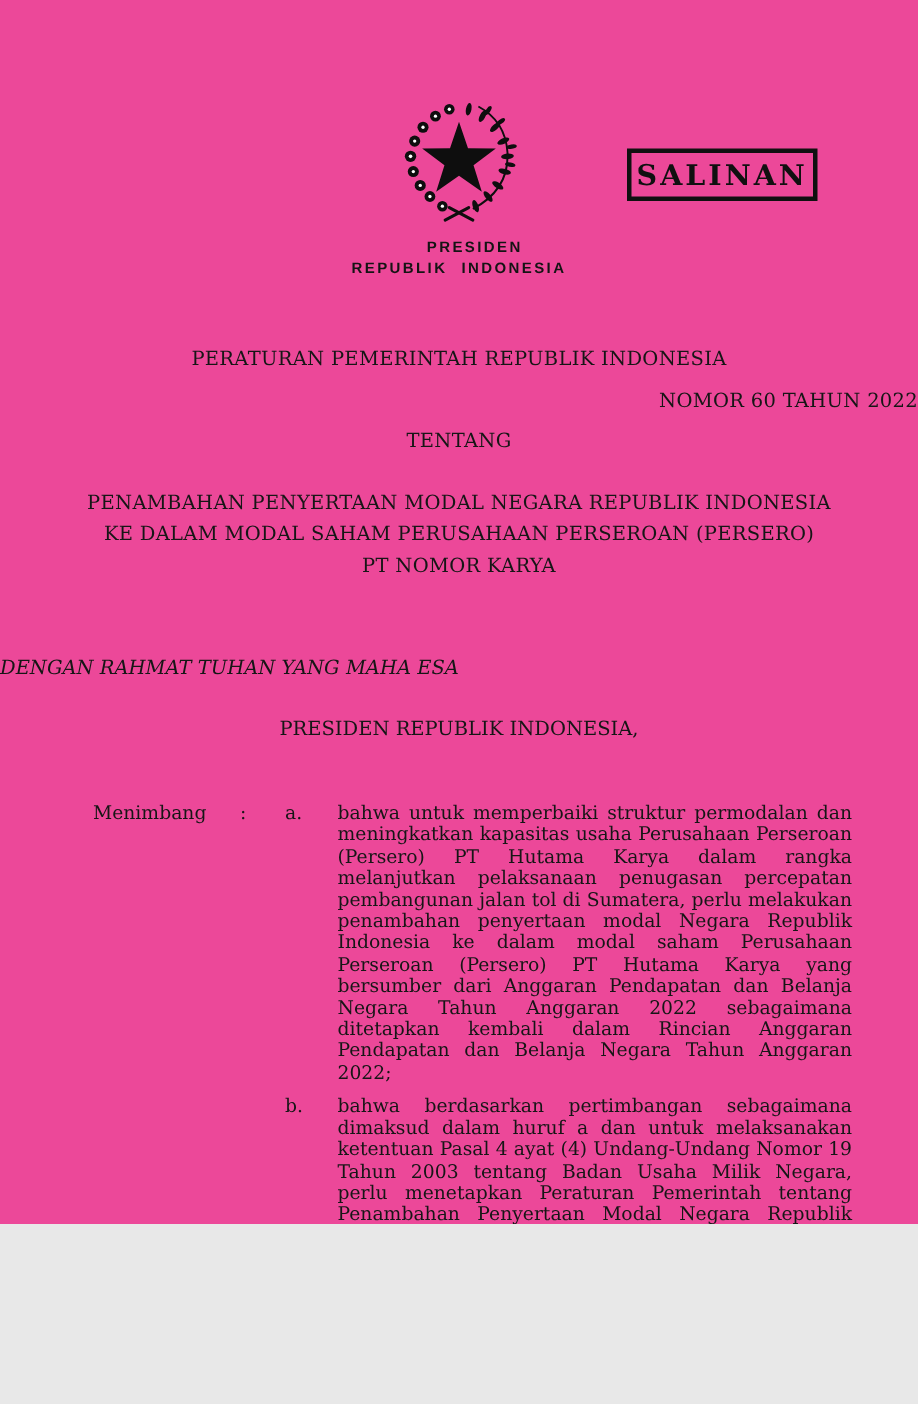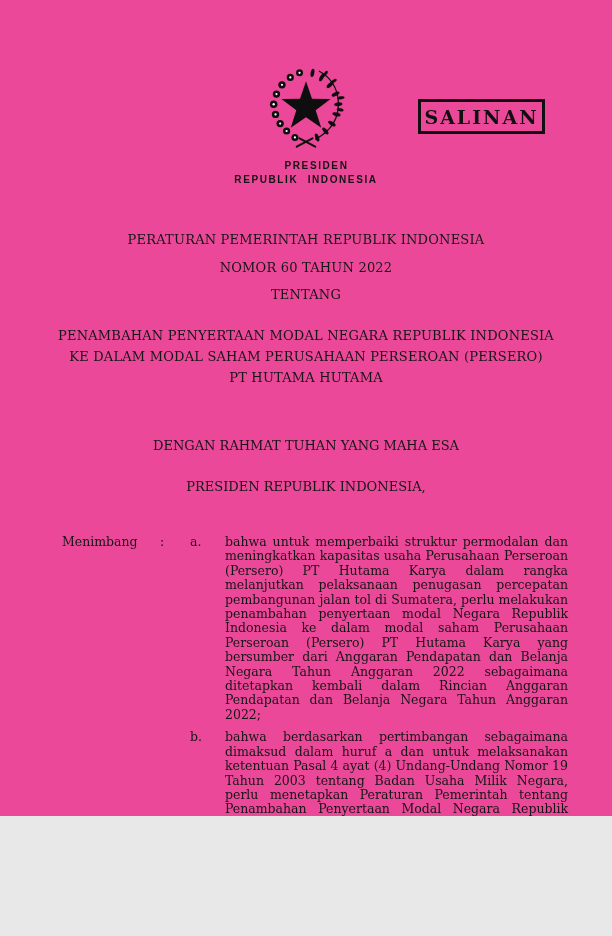--- a/index.html
+++ b/index.html
@@ -25,23 +25,23 @@
   .letterhead {
     margin-top:9px; text-align:center;
     font-family:"Liberation Sans", sans-serif;
     font-weight:700; color:#141414;
   }
   .lh1 { font-size:10px; letter-spacing:1.6px;padding-left:21px; }
   .lh2 { font-size:10px; letter-spacing:1.6px; word-spacing:5px; margin-top:3px; }
   .title-block { margin-top:44px; text-align:center; font-size:13px; letter-spacing:0.2px; }
   .t-line { line-height:21px; }
   .sp1 { margin-bottom:7px; }
-  .sp2 { margin-bottom:6px; }
+  .sp2 { margin-bottom:6px;text-align:right; }
   .sp3 { margin-bottom:20px; }
-  .invocation { margin-top:50px; text-align:center; font-size:13px; line-height:16px; }
+  .invocation { margin-top:50px; text-align:left; font-size:13px; line-height:16px;font-style:italic; }
   .authority  { margin-top:25px; text-align:center; font-size:13px; line-height:16px; }
   .clause {
     display:flex; margin-top:40px;
     padding-left:62px; padding-right:44px;
     font-size:12.5px; line-height:14.4px;
   }
   .clause-label { width:98px; flex:none; }
   .clause-colon { width:30px; flex:none; }
   .clause-items { flex:1; }
   .c-item { display:flex; }
@@ -124,21 +124,21 @@
     <div class="lh1">PRESIDEN</div>
     <div class="lh2">REPUBLIK INDONESIA</div>
   </div>
 
   <div class="title-block">
     <div class="t-line sp1">PERATURAN PEMERINTAH REPUBLIK INDONESIA</div>
     <div class="t-line sp2">NOMOR 60 TAHUN 2022</div>
     <div class="t-line sp3">TENTANG</div>
     <div class="t-line">PENAMBAHAN PENYERTAAN MODAL NEGARA REPUBLIK INDONESIA</div>
     <div class="t-line">KE DALAM MODAL SAHAM PERUSAHAAN PERSEROAN (PERSERO)</div>
-    <div class="t-line">PT HUTAMA HUTAMA</div>
+    <div class="t-line">PT NOMOR KARYA</div>
   </div>
 
   <div class="invocation">DENGAN RAHMAT TUHAN YANG MAHA ESA</div>
   <div class="authority">PRESIDEN REPUBLIK INDONESIA,</div>
 
   <div class="clause">
     <div class="clause-label">Menimbang</div>
     <div class="clause-colon">:</div>
     <div class="clause-items">
       <div class="c-item">

